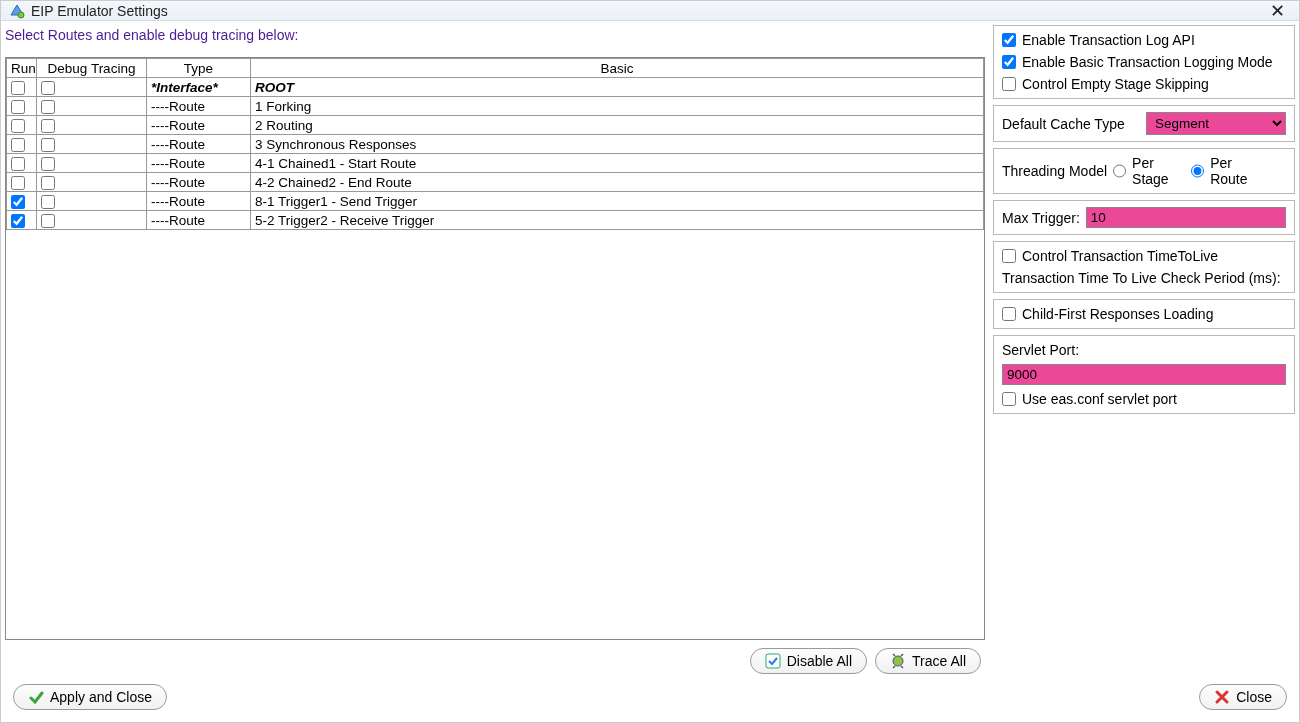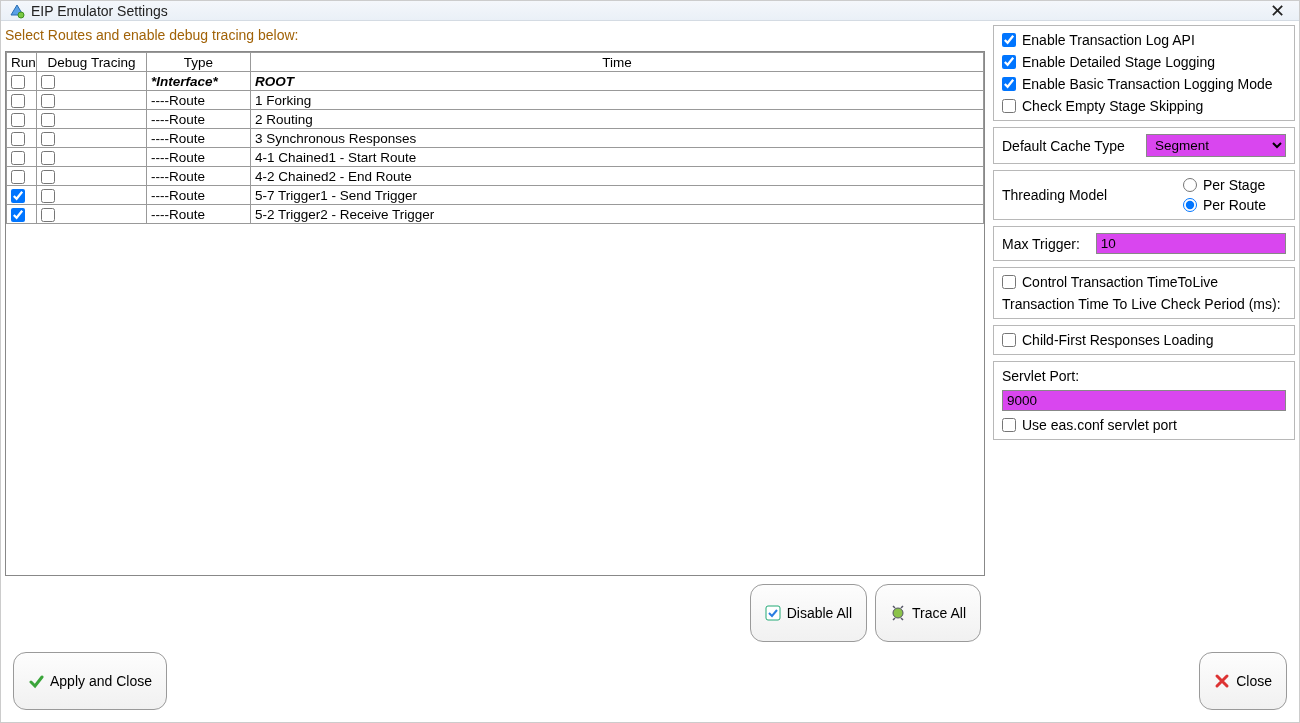--- a/index.html
+++ b/index.html
@@ -43,22 +43,22 @@
   min-height: 0;
 }
 .left-col {
   flex: 1;
   display: flex;
   flex-direction: column;
   min-width: 0;
 }
 .instruction {
   font-size: 14px;
-  color: #a16207;
-  padding: 2px 0 8px 0;
+  color: #4c1d95;
+  padding: 2px 0 14px 0;
 }
 .table-wrap {
   flex: 1;
   border: 1px solid #888;
   overflow: hidden;
   background: #fff;
 }
 table.routes {
   width: 100%;
   border-collapse: collapse;
@@ -90,53 +90,53 @@
 .btn-row {
   display: flex;
   justify-content: flex-end;
   gap: 8px;
   padding: 8px 4px 4px 4px;
 }
 .btn {
   background: linear-gradient(#fdfdfd,#f1f1f1);
   border: 1px solid #9a9a9a;
   border-radius: 13px;
-  padding: 20px 14px;
+  padding: 4px 14px;
   font-size: 14px;
   display: inline-flex;
   align-items: center;
   gap: 6px;
   cursor: default;
 }
 .right-col {
   width: 302px;
   display: flex;
   flex-direction: column;
   gap: 6px;
 }
 .panel {
   border: 1px solid #b8b8b8;
   padding: 6px 8px;
   display: flex;
   flex-direction: column;
   gap: 6px;
   font-size: 14px;
 }
-.panel .row { display: flex; align-items: center; gap: 16px; }
+.panel .row { display: flex; align-items: center; gap: 6px; }
 .panel label.ck { display: flex; align-items: center; gap: 6px; cursor: default;}
 .panel select, .panel input[type=text] {
   border: 1px solid #888;
   font-size: 13.5px;
   padding: 2px 4px;
-  background: #d946ef;
+  background: #ec4899;
 }
 .panel select { width: 140px; }
 .panel input[type=text] { width: 100%; }
 .inline-lbl { flex-shrink:0; }
-.radio-col { display:flex; flex-direction:column; gap:4px; margin-left:auto; padding-right:20px;}
+.radio-col { display:flex; gap:4px; margin-left:auto; padding-right:20px;}
 .radio-col label { display:flex; align-items:center; gap:6px; }
 .bottom-row {
   display: flex;
   justify-content: space-between;
   gap: 8px;
   padding: 6px 8px 8px 8px;
 }
 input[type=checkbox], input[type=radio] {
   width: 14px; height: 14px;
 }
@@ -165,21 +165,21 @@
             <col class="col-run">
               <col class="col-dbg">
               <col class="col-type">
               <col class="col-name">
           </colgroup>
           <thead>
             <tr>
               <th>Run</th>
               <th>Debug Tracing</th>
               <th>Type</th>
-              <th>Time</th>
+              <th>Basic</th>
             </tr>
           </thead>
           <tbody id="routes-body">
               <tr class="root">
                 <td class="cb-cell"><input type="checkbox" style=""></td>
                 <td class="cb-cell"><input type="checkbox" style=""></td>
                 <td class="type-cell">*Interface*</td>
                 <td class="name-cell">ROOT</td>
               </tr>
               <tr>
@@ -209,21 +209,21 @@
               <tr>
                 <td class="cb-cell"><input type="checkbox" style=""></td>
                 <td class="cb-cell"><input type="checkbox" style=""></td>
                 <td class="type-cell">----Route</td>
                 <td class="name-cell">4-2 Chained2 - End Route</td>
               </tr>
               <tr>
                 <td class="cb-cell"><input type="checkbox" checked="" style=""></td>
                 <td class="cb-cell"><input type="checkbox" style=""></td>
                 <td class="type-cell">----Route</td>
-                <td class="name-cell">5-7 Trigger1 - Send Trigger</td>
+                <td class="name-cell">8-1 Trigger1 - Send Trigger</td>
               </tr>
               <tr>
                 <td class="cb-cell"><input type="checkbox" checked="" style=""></td>
                 <td class="cb-cell"><input type="checkbox" style=""></td>
                 <td class="type-cell">----Route</td>
                 <td class="name-cell">5-2 Trigger2 - Receive Trigger</td>
               </tr>
             </tbody>
         </table>
       </div>
@@ -246,30 +246,26 @@
     </div>
 
     <div class="right-col">
 
       <div class="panel">
         <label class="ck">
           <input type="checkbox" id="ck-txnlog" checked="" style="">
           <span>Enable Transaction Log API</span>
         </label>
         <label class="ck">
-          <input type="checkbox" id="ck-detail" checked="" style="">
-          <span>Enable Detailed Stage Logging</span>
-        </label>
-        <label class="ck">
           <input type="checkbox" id="ck-basic" checked="" style="">
           <span>Enable Basic Transaction Logging Mode</span>
         </label>
         <label class="ck">
           <input type="checkbox" id="ck-empty" style="">
-          <span>Check Empty Stage Skipping</span>
+          <span>Control Empty Stage Skipping</span>
         </label>
       </div>
 
       <div class="panel">
         <div class="row">
           <span class="inline-lbl">Default Cache Type</span>
           <select style="margin-left:auto;">
             <option>Segment</option>
           </select>
         </div>

